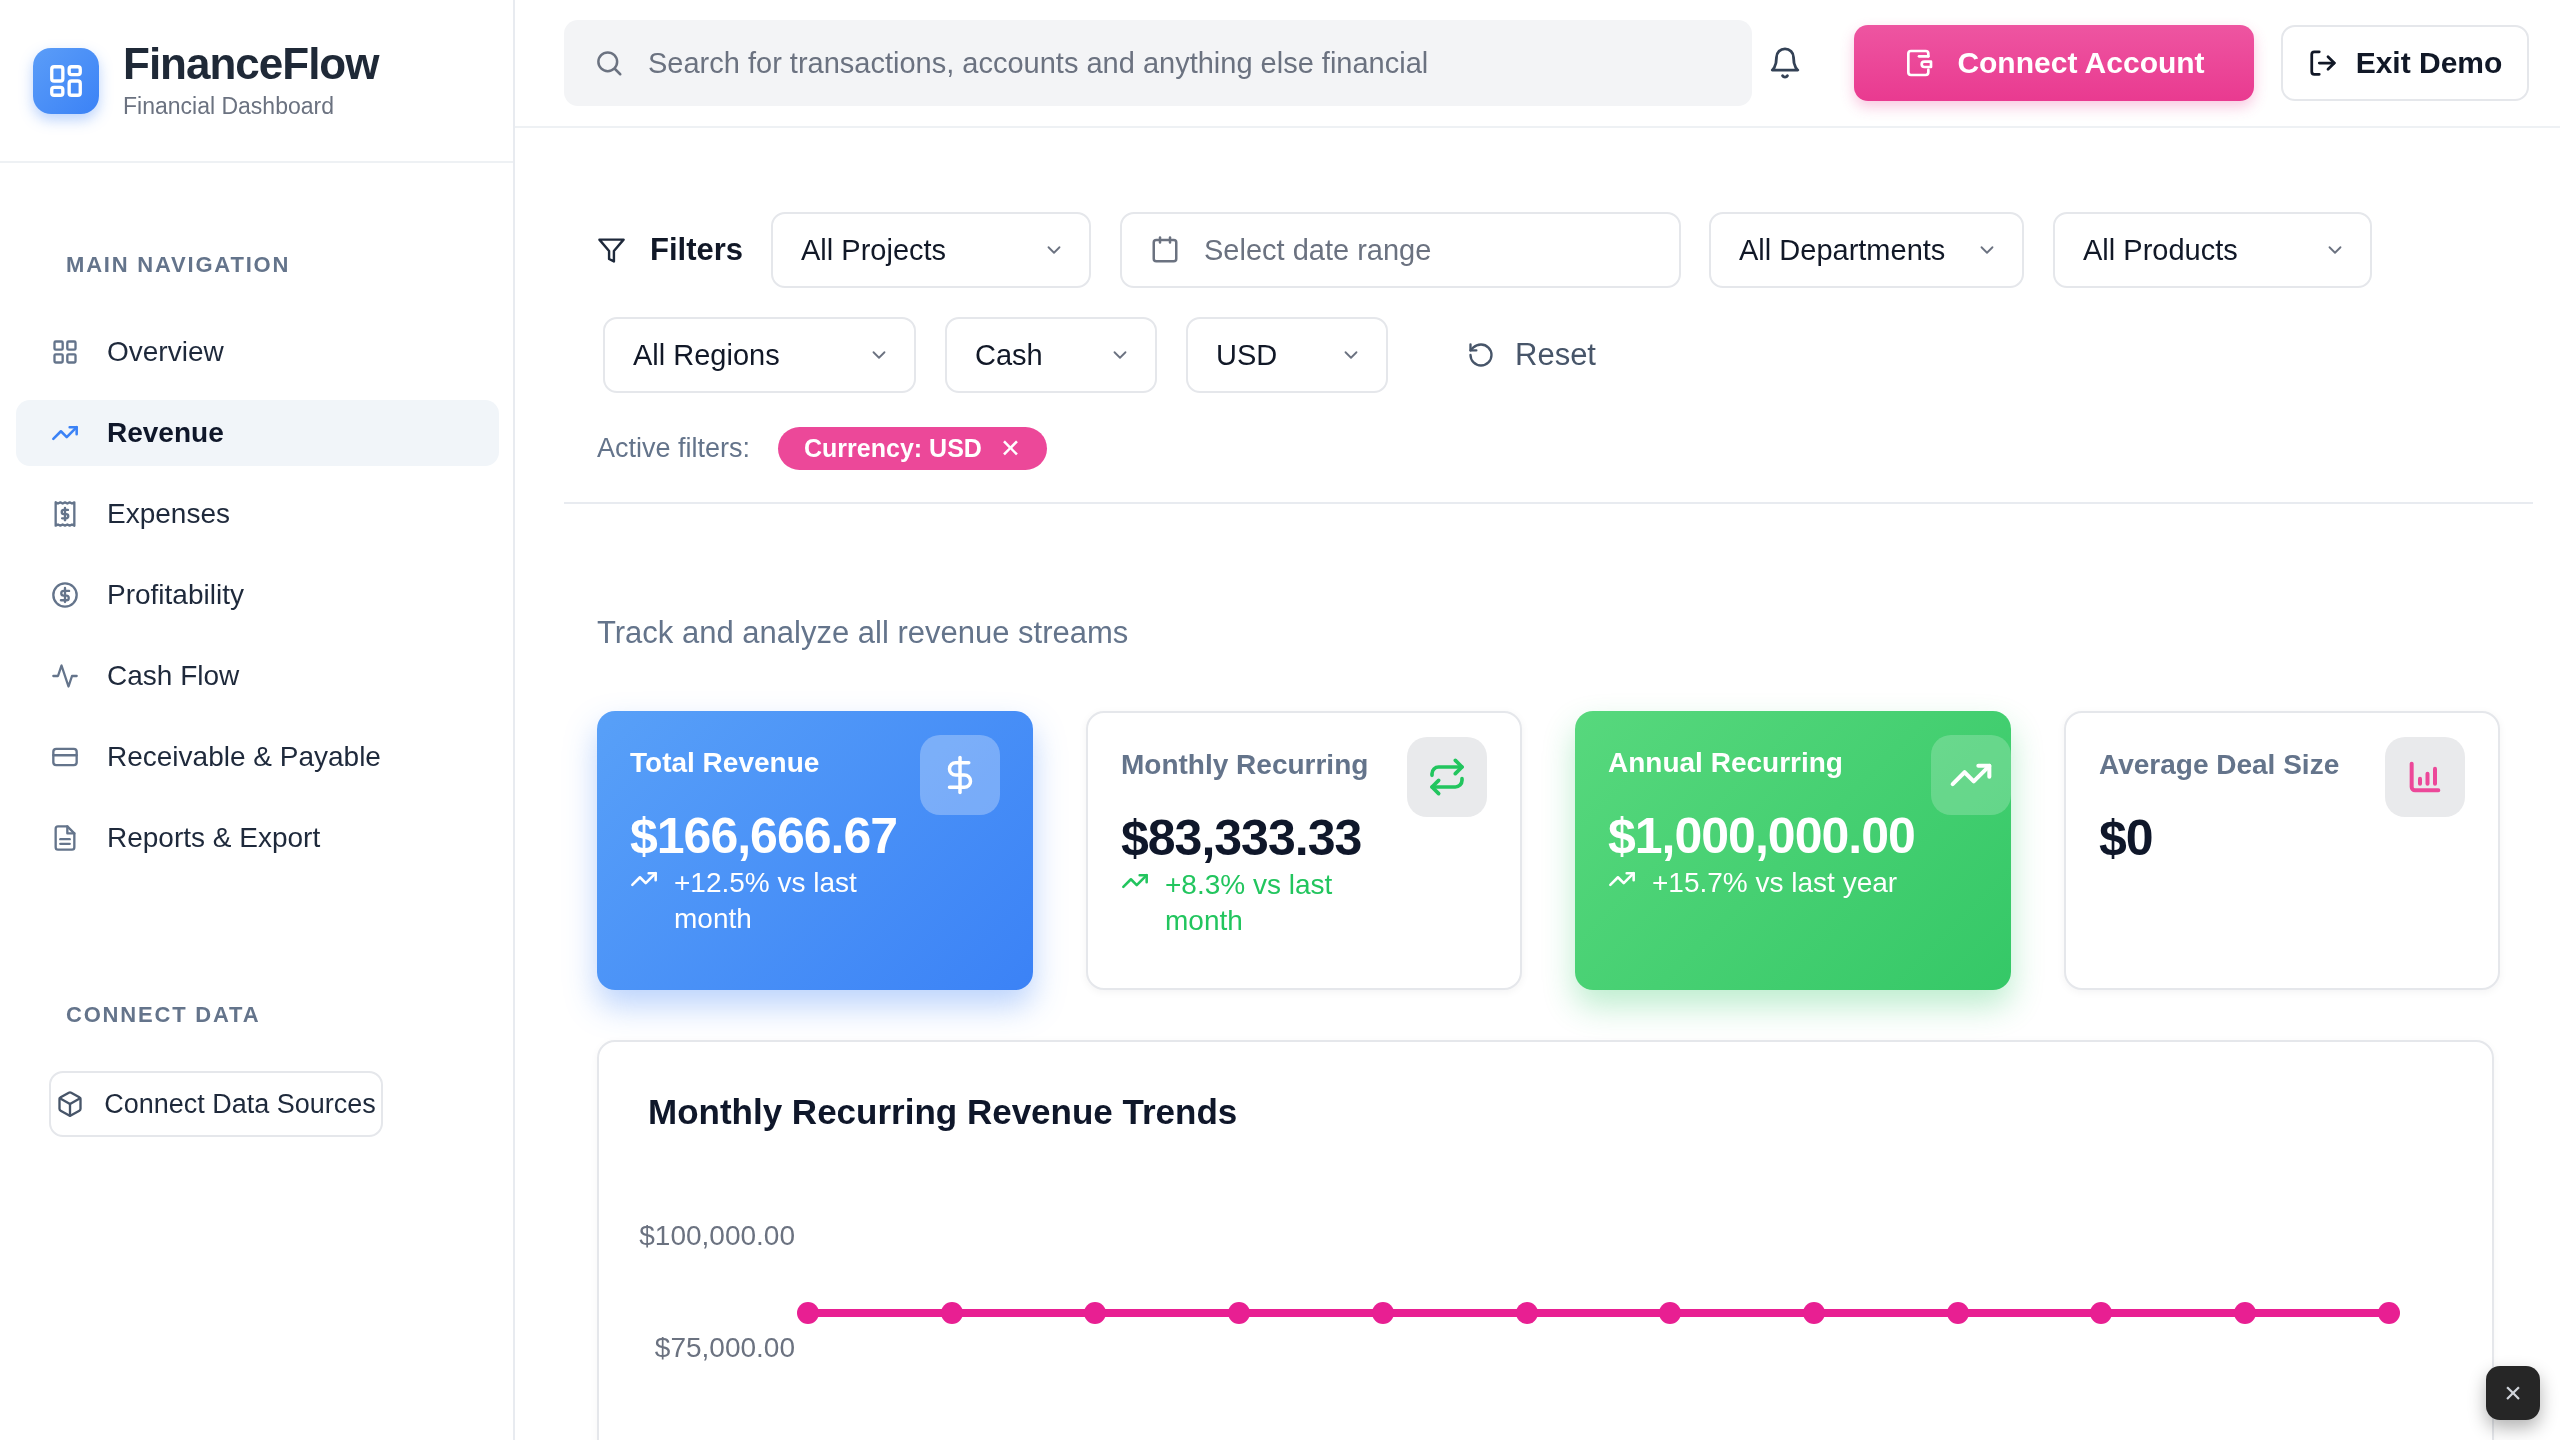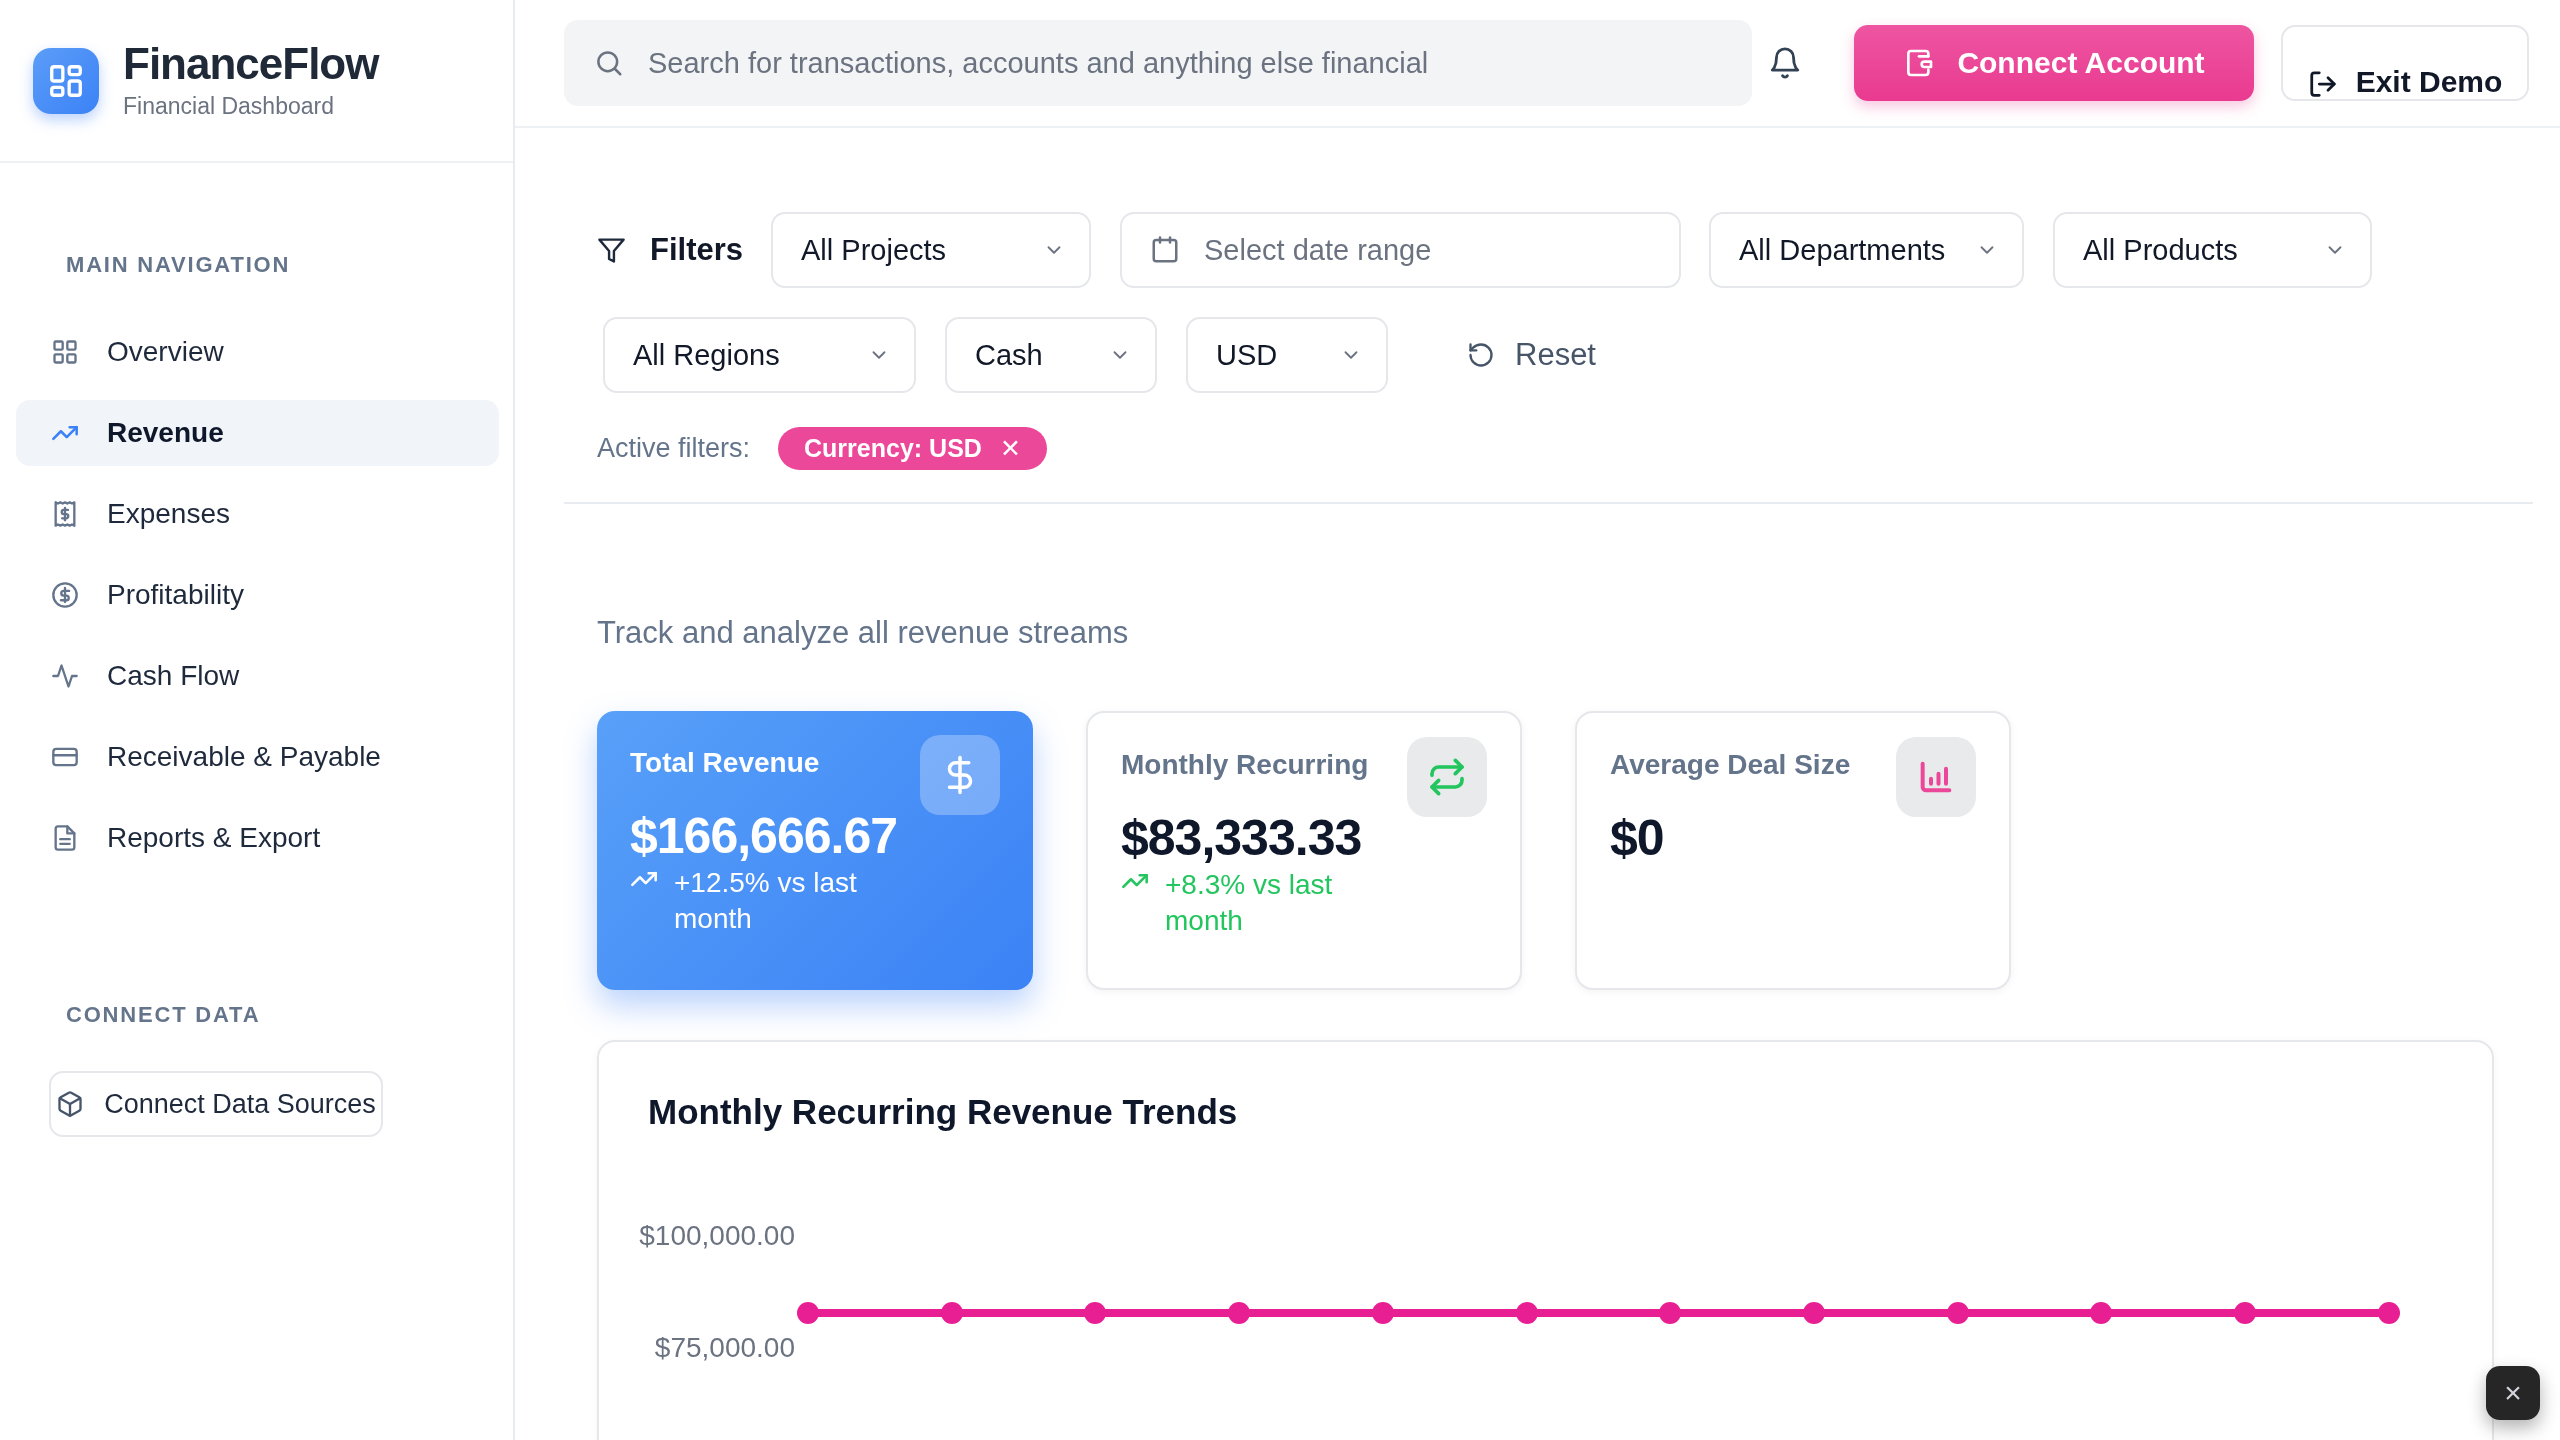--- a/index.html
+++ b/index.html
@@ -45,21 +45,21 @@
   .search input { flex:1; border:none; outline:none; background:transparent;
     font-size:29px; color:#374151; font-family:inherit; }
   .search input::placeholder { color:#6B7280; }
   .bell-btn { margin-left:auto; background:none; border:none; cursor:pointer; padding:8px; }
   .btn-pink { width:400px; height:76px; margin-left:44px; border:none; border-radius:14px;
     background:linear-gradient(180deg,#EE55A1,#E93A90); color:#fff; font-size:30px;
     font-weight:bold; display:flex; align-items:center; justify-content:center; gap:22px;
     cursor:pointer; font-family:inherit; box-shadow:0 6px 14px rgba(236,72,153,.3); }
   .btn-exit { width:248px; height:76px; margin-left:27px; border:2px solid #E5E7EB;
     border-radius:14px; background:#fff; color:#111827; font-size:30px; font-weight:bold;
-    display:flex; align-items:flex-end; justify-content:center; gap:18px; cursor:pointer;
+    display:flex; align-items:center; justify-content:center; gap:18px; cursor:pointer;
     font-family:inherit; }
 
   
   .main { position:absolute; left:515px; top:128px; width:2045px; height:1312px; background:#fff; }
   .filters-row1 { position:absolute; top:84px; left:82px; display:flex; align-items:center; height:76px; }
   .filters-head { display:flex; align-items:center; gap:24px; margin-right:28px; }
   .filters-title { font-size:31px; font-weight:bold; color:#111827; }
   .field { height:76px; border:2px solid #E5E7EB; border-radius:14px; background:#fff;
     display:flex; align-items:center; font-size:29px; color:#111827; cursor:pointer; }
   .date-field { width:561px; padding:0 28px; gap:24px; color:#6B7280; margin-right:28px; }
@@ -400,20 +400,39 @@
         <div class="icon-box">
           <svg width="40" height="40" viewBox="0 0 24 24" fill="none" stroke="#22C55E" stroke-width="2.2" stroke-linecap="round" stroke-linejoin="round">
             <path d="m17 2 4 4-4 4"></path>
               <path d="M3 11v-1a4 4 0 0 1 4-4h14"></path>
               <path d="m7 22-4-4 4-4"></path>
               <path d="M21 13v1a4 4 0 0 1-4 4H3"></path>
             </svg>
         </div>
       </div>
 
+      <div class="card green">
+        <div class="card-label">Annual Recurring</div>
+        <div class="card-value">$1,000,000.00</div>
+        <div class="card-delta">
+          <span>
+            <svg width="28" height="28" viewBox="0 0 24 24" fill="none" stroke="#fff" stroke-width="2.2" stroke-linecap="round" stroke-linejoin="round">
+              <polyline points="22 7 13.5 15.5 8.5 10.5 2 17"></polyline>
+                <polyline points="16 7 22 7 22 13"></polyline>
+              </svg>
+            </span>
+          <span>+15.7% vs last year</span>
+        </div>
+        <div class="icon-box">
+          <svg width="44" height="44" viewBox="0 0 24 24" fill="none" stroke="#fff" stroke-width="2.2" stroke-linecap="round" stroke-linejoin="round">
+            <polyline points="22 7 13.5 15.5 8.5 10.5 2 17"></polyline>
+              <polyline points="16 7 22 7 22 13"></polyline>
+            </svg>
+        </div>
+      </div>
 
       <div class="card white">
         <div class="card-label">Average Deal Size</div>
         <div class="card-value">$0</div>
         <div class="icon-box">
           <svg width="40" height="40" viewBox="0 0 24 24" fill="none" stroke="#EC4899" stroke-width="2.4" stroke-linecap="round" stroke-linejoin="round">
             <path d="M4 4v14a2 2 0 0 0 2 2h14"></path>
               <path d="M9 16v-3"></path>
               <path d="M13.5 16v-6"></path>
               <path d="M18 16v-9"></path>

